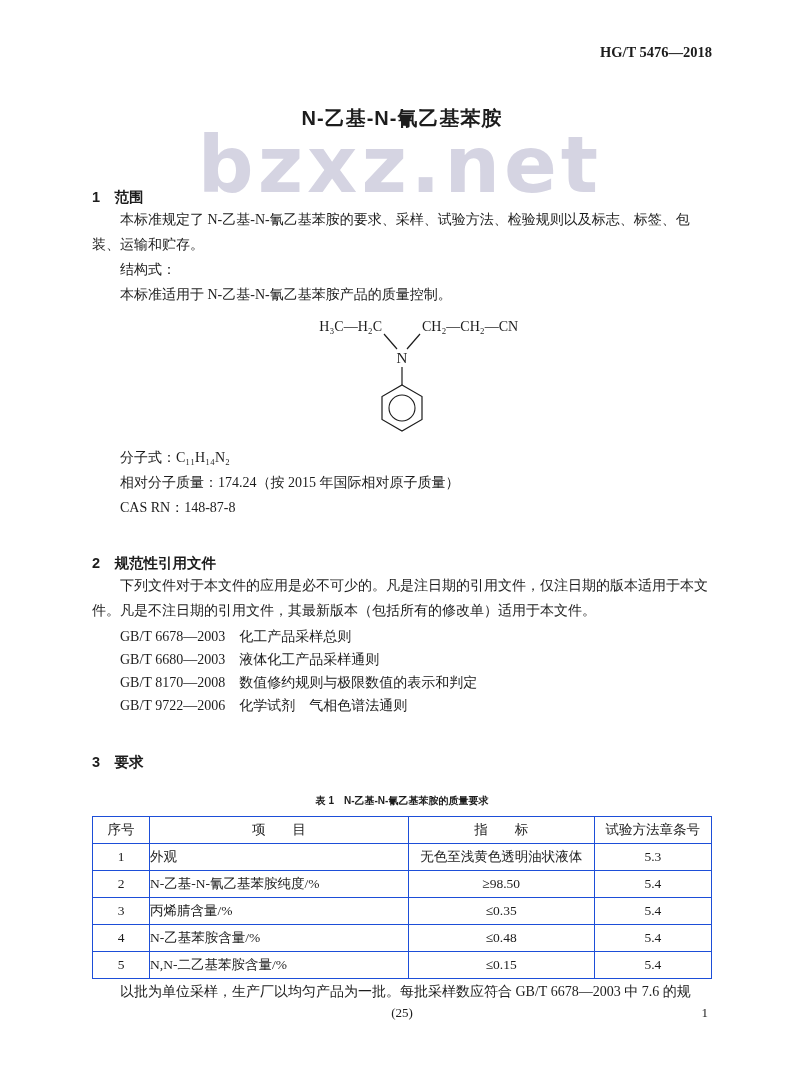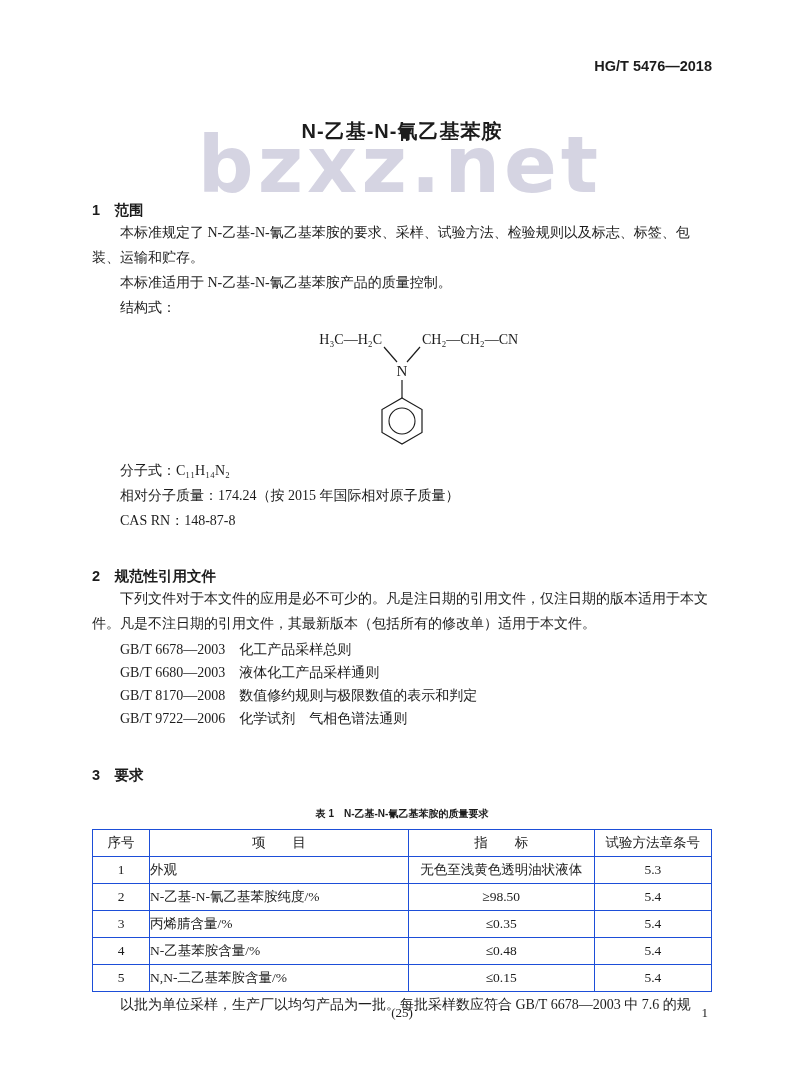--- a/index.html
+++ b/index.html
@@ -14,23 +14,23 @@
     color: #1c1c1c;
     overflow: hidden;
   }
   .content {
     position: absolute;
     left: 92px;
     right: 88px;
     top: 0;
   }
   .doc-number {
-    margin-top: 58px;
+    margin-top: 44px;
     text-align: right;
-    font-family: Liberation Sans, sans-serif;
+    font-family: Liberation Serif, serif;
     font-weight: bold;
     font-size: 14.5px;
   }
   .doc-title {
     margin-top: 44px;
     text-align: center;
     font-family: "Liberation Sans", "DejaVu Sans", sans-serif;
     font-weight: bold;
     font-size: 20px;
     letter-spacing: 1px;
@@ -139,22 +139,22 @@
   <div class="watermark">bzxz.net</div>
 
   <div class="content">
 
     <div class="doc-number">HG/T 5476—2018</div>
 
     <div class="doc-title">N-乙基-N-氰乙基苯胺</div>
 
     <h3 class="section-heading h1-sec">1　范围</h3>
     <p class="body-par first-par">本标准规定了 N-乙基-N-氰乙基苯胺的要求、采样、试验方法、检验规则以及标志、标签、包装、运输和贮存。</p>
+    <p class="body-par">结构式：</p>
     <p class="body-par">本标准适用于 N-乙基-N-氰乙基苯胺产品的质量控制。</p>
-    <p class="body-par">结构式：</p>
 
     <div class="chem-wrap">
       <svg width="300" height="128" viewBox="0 0 300 128">
         <text x="130" y="18" text-anchor="end" font-size="14" fill="#1c1c1c">H₃C—H₂C</text>
         <text x="170" y="18" text-anchor="start" font-size="14" fill="#1c1c1c">CH₂—CH₂—CN</text>
         <line x1="132" y1="21" x2="145" y2="36" stroke="#1c1c1c" stroke-width="1.2"></line>
         <line x1="168" y1="21" x2="155" y2="36" stroke="#1c1c1c" stroke-width="1.2"></line>
         <text x="150" y="50" text-anchor="middle" font-size="15" fill="#1c1c1c">N</text>
         <line x1="150" y1="54" x2="150" y2="72" stroke="#1c1c1c" stroke-width="1.2"></line>
         <polygon points="150,72 170,83.5 170,106.5 150,118 130,106.5 130,83.5" fill="none" stroke="#1c1c1c" stroke-width="1.2"></polygon>

